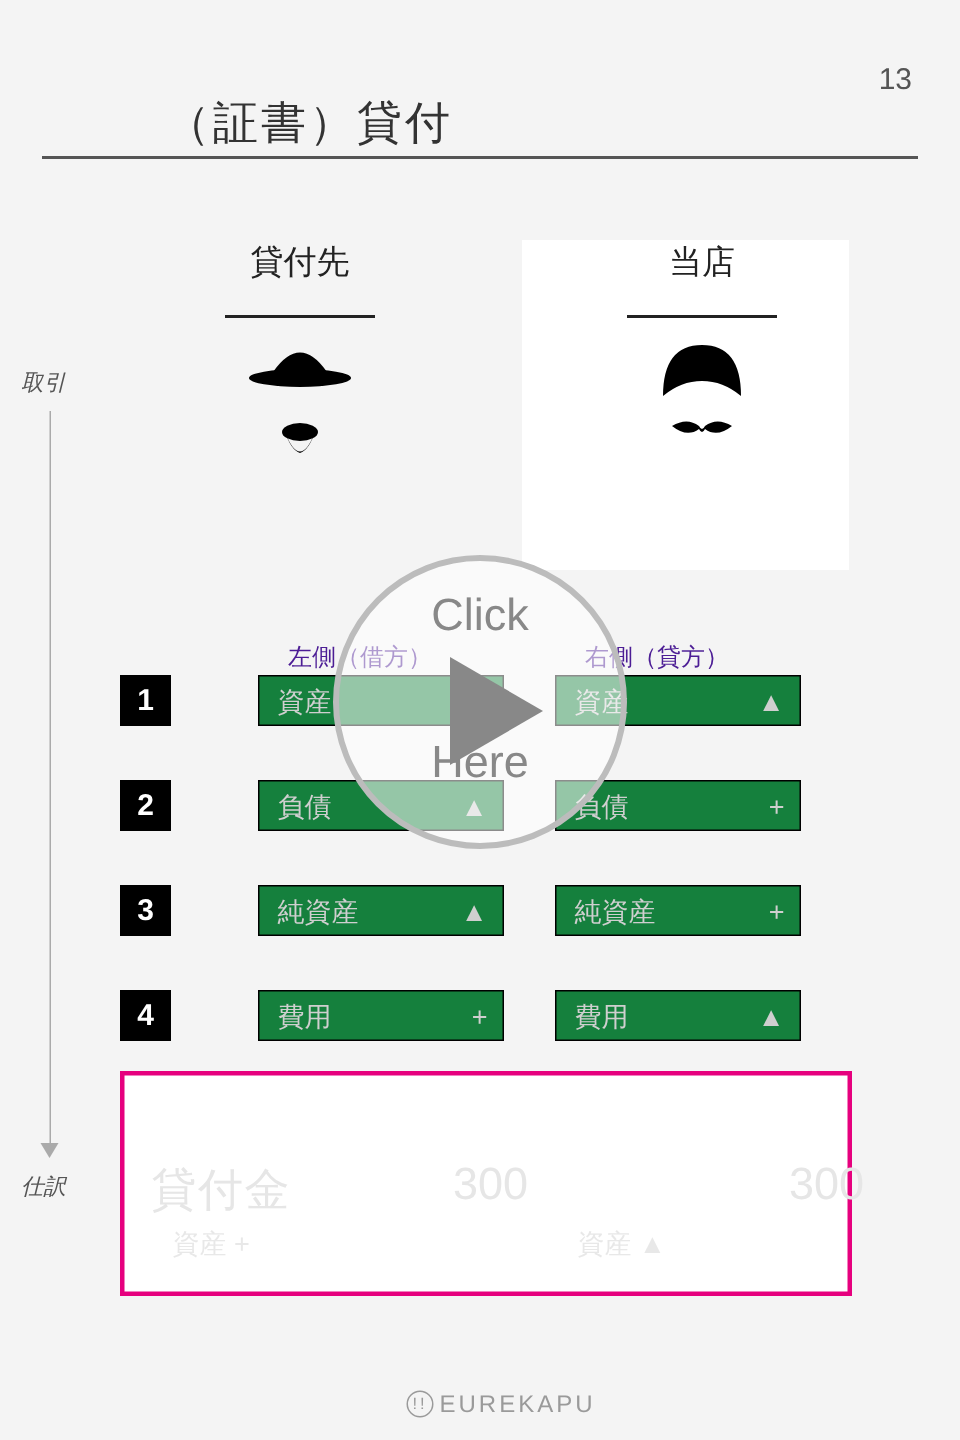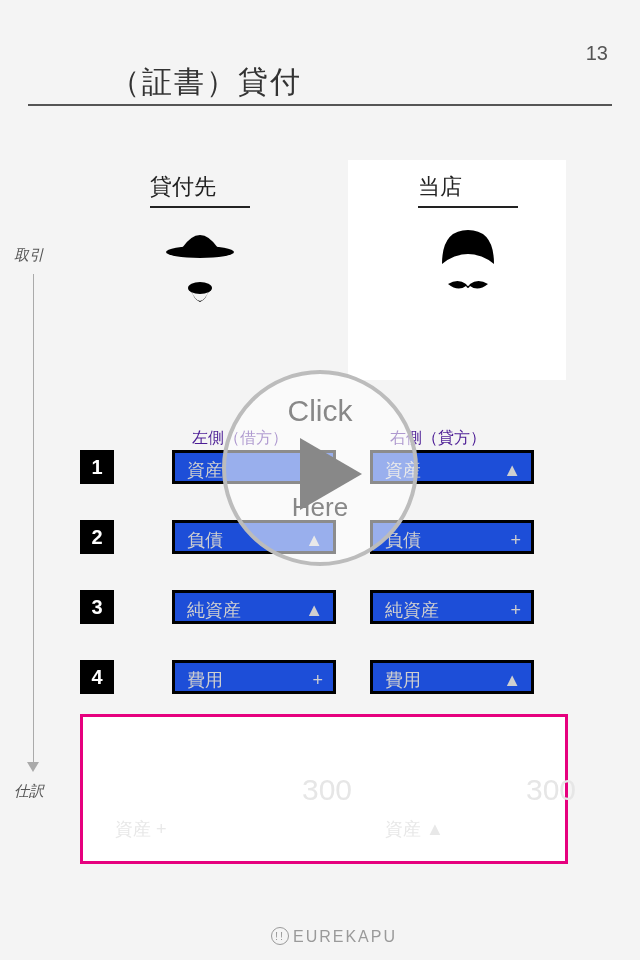--- a/index.html
+++ b/index.html
@@ -55,27 +55,27 @@
     position: absolute;
     left: 27px;
     top: 762px;
     width: 0; height: 0;
     border-left: 6px solid transparent;
     border-right: 6px solid transparent;
     border-top: 10px solid #aaa;
   }
   .party-label {
     position: absolute;
-    top: 172px;
+    top: 160px;
     font-size: 22px;
-    text-align: left;
+    text-align: center;
     width: 100px;
     color: #222;
     border-bottom: 2px solid #222;
-    padding-bottom: 4px;
+    padding-bottom: 20px;
   }
   .party-label.left  { left: 150px; }
   .party-label.right { left: 418px; }
   .avatar-box {
     position: absolute;
     top: 160px;
     width: 218px;
     height: 220px;
     background: #fff;
   }
@@ -118,22 +118,22 @@
     text-align: center;
     line-height: 34px;
     font-size: 20px;
     position: absolute;
     left: 0; top: 0;
   }
   .chip {
     position: absolute;
     height: 34px;
     width: 164px;
-    background: #1d4ed8;
-    border: 3px solid #000000;
+    background: #15803d;
+    border: 1px solid #000000;
     color: #cfcfcf;
     font-size: 18px;
     line-height: 34px;
     padding-left: 12px;
   }
   .chip .sym {
     position: absolute;
     right: 10px;
     top: 0;
     font-size: 18px;
@@ -186,21 +186,21 @@
     top: 370px;
     width: 196px;
     height: 196px;
     border: 4px solid #bcbcbc;
     border-radius: 50%;
     background: rgba(255,255,255,0.55);
     text-align: center;
     cursor: pointer;
   }
   .play-overlay .click { color: #888; font-size: 30px; margin-top: 20px; font-weight: 300; }
-  .play-overlay .here  { color: #888; font-size: 26px; margin-top: 64px; font-weight: 300; text-align: center; }
+  .play-overlay .here  { color: #888; font-size: 30px; margin-top: 64px; font-weight: 300; text-align: center; }
   .play-tri {
     position: absolute;
     left: 74px; top: 64px;
     width: 0; height: 0;
     border-top: 36px solid transparent;
     border-bottom: 36px solid transparent;
     border-left: 62px solid #888;
   }
 
   .footer-brand {
@@ -277,20 +277,21 @@
     <div class="chip r"><span>費用</span><span class="sym">▲</span></div>
   </div>
   <div class="row">
     <div class="numbox">5</div>
     <div class="chip l"><span>収益</span><span class="sym">▲</span></div>
     <div class="chip r"><span>収益</span><span class="sym">+</span></div>
   </div>
 </div>
 
 <div class="result-frame">
+  <div class="entry l">貸付金</div>
   <div class="amt l">300</div>
   <div class="amt r">300</div>
   <div class="sub l">資産 +</div>
   <div class="sub r">資産 ▲</div>
 </div>
 
 <div class="play-overlay">
   <div class="click">Click</div>
   <div class="play-tri"></div>
   <div class="here">Here</div>

